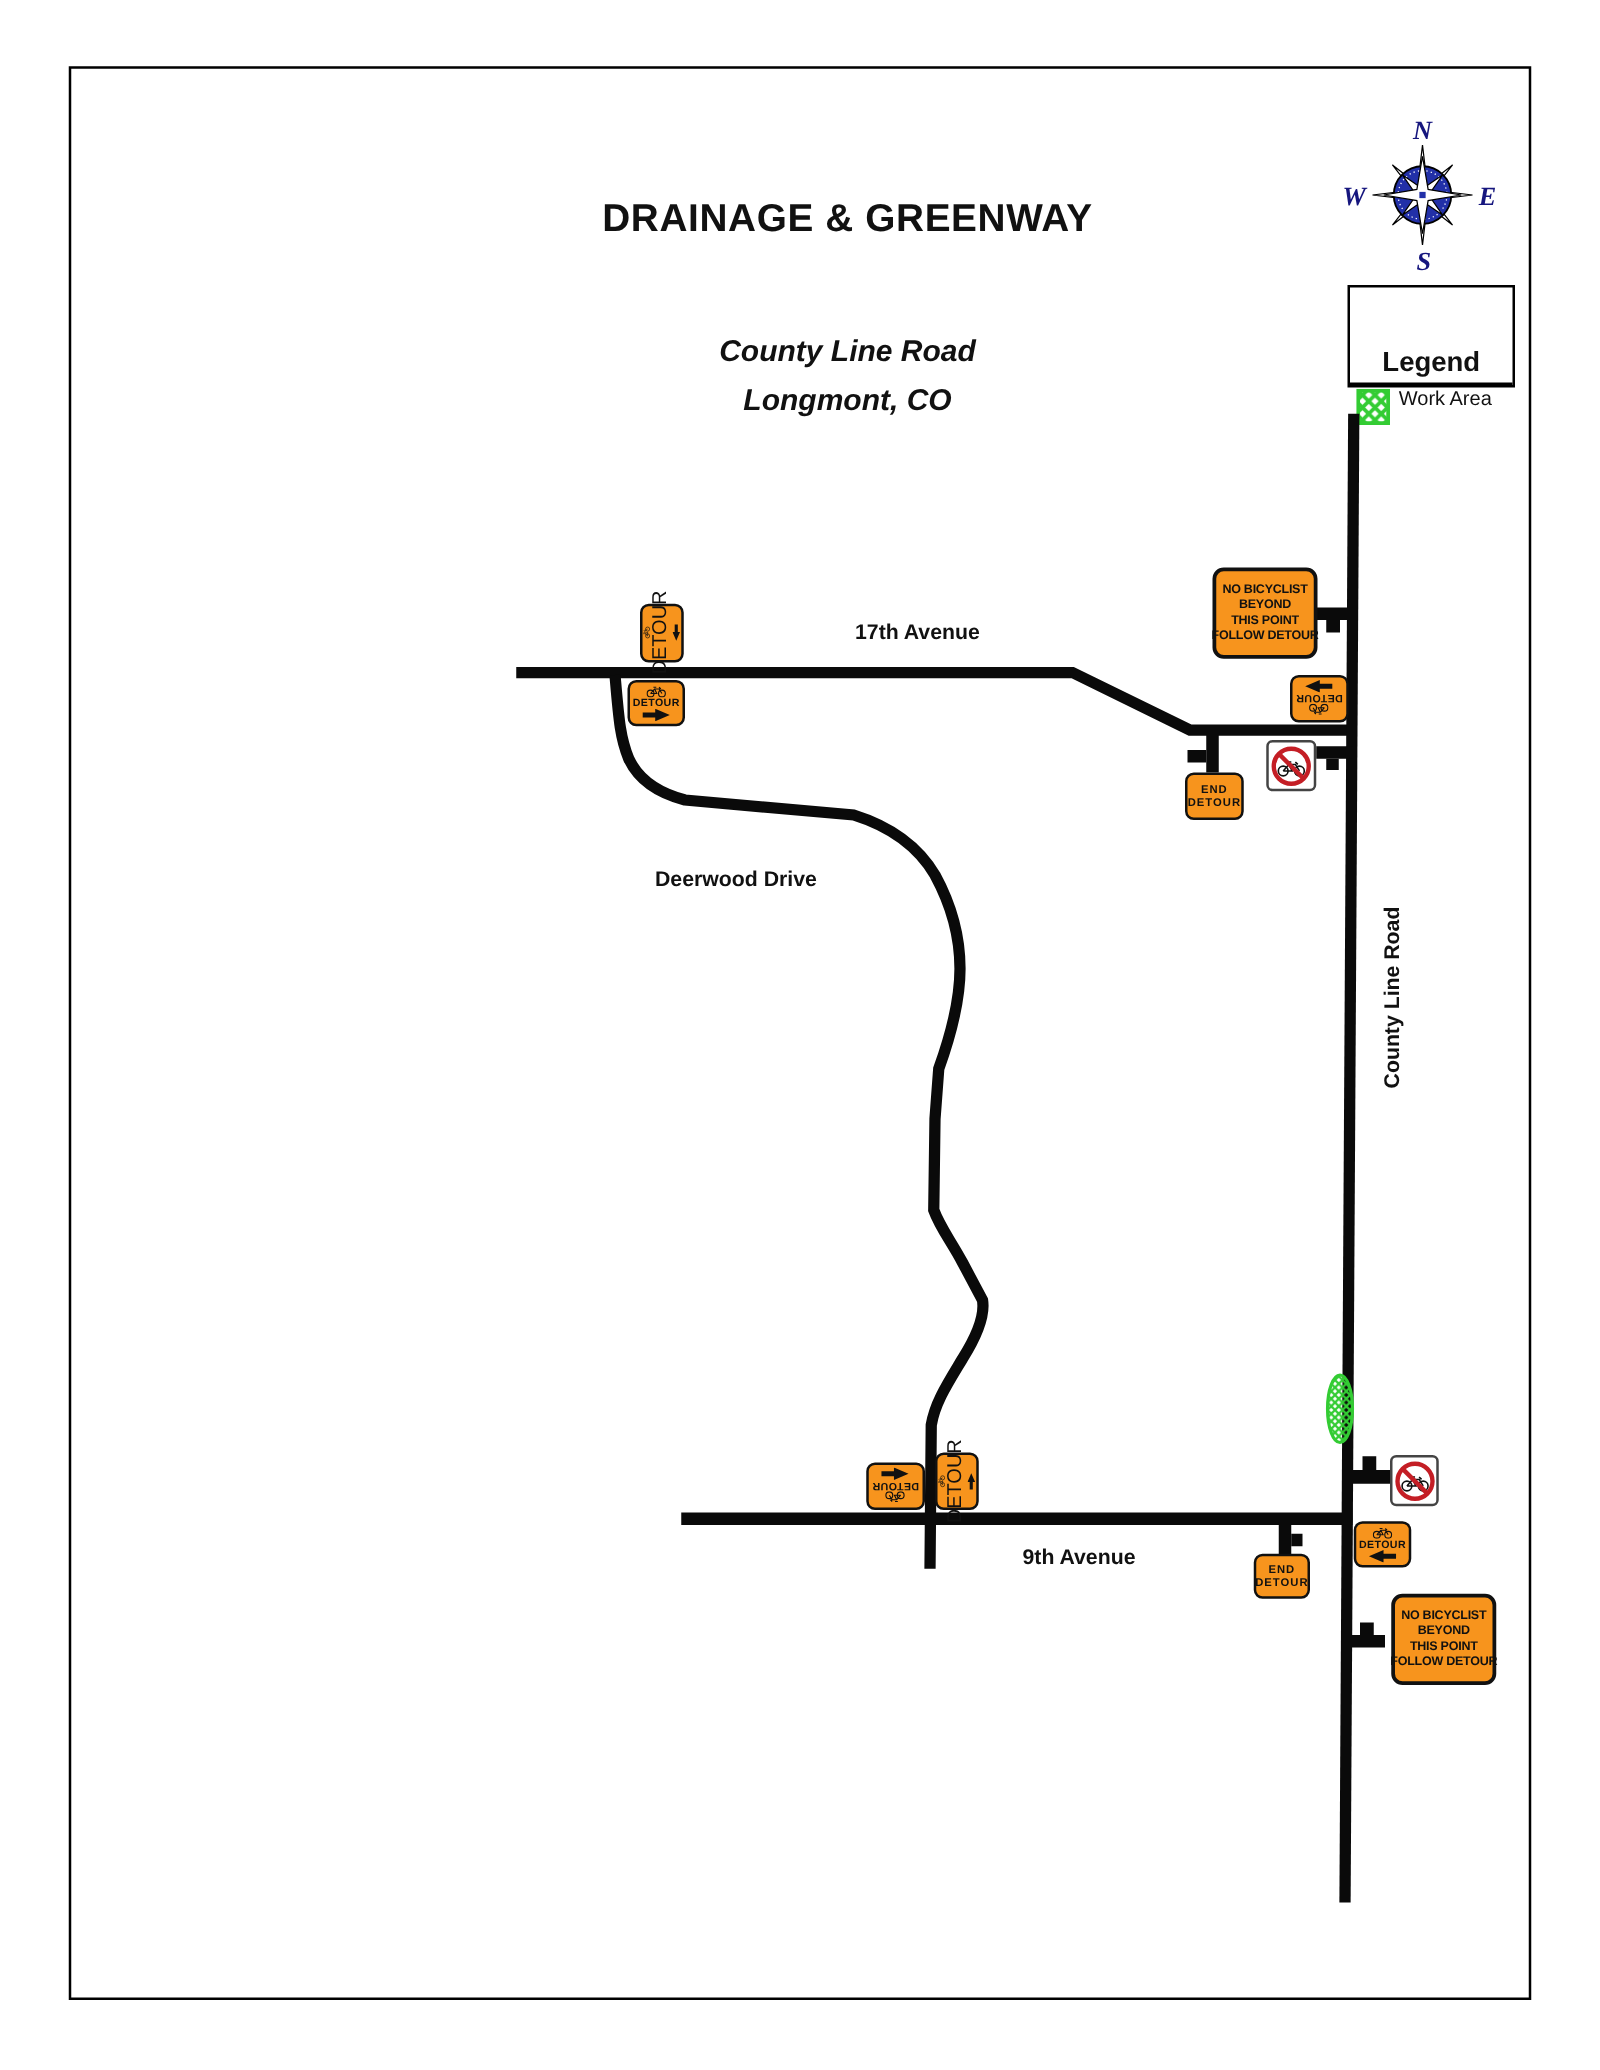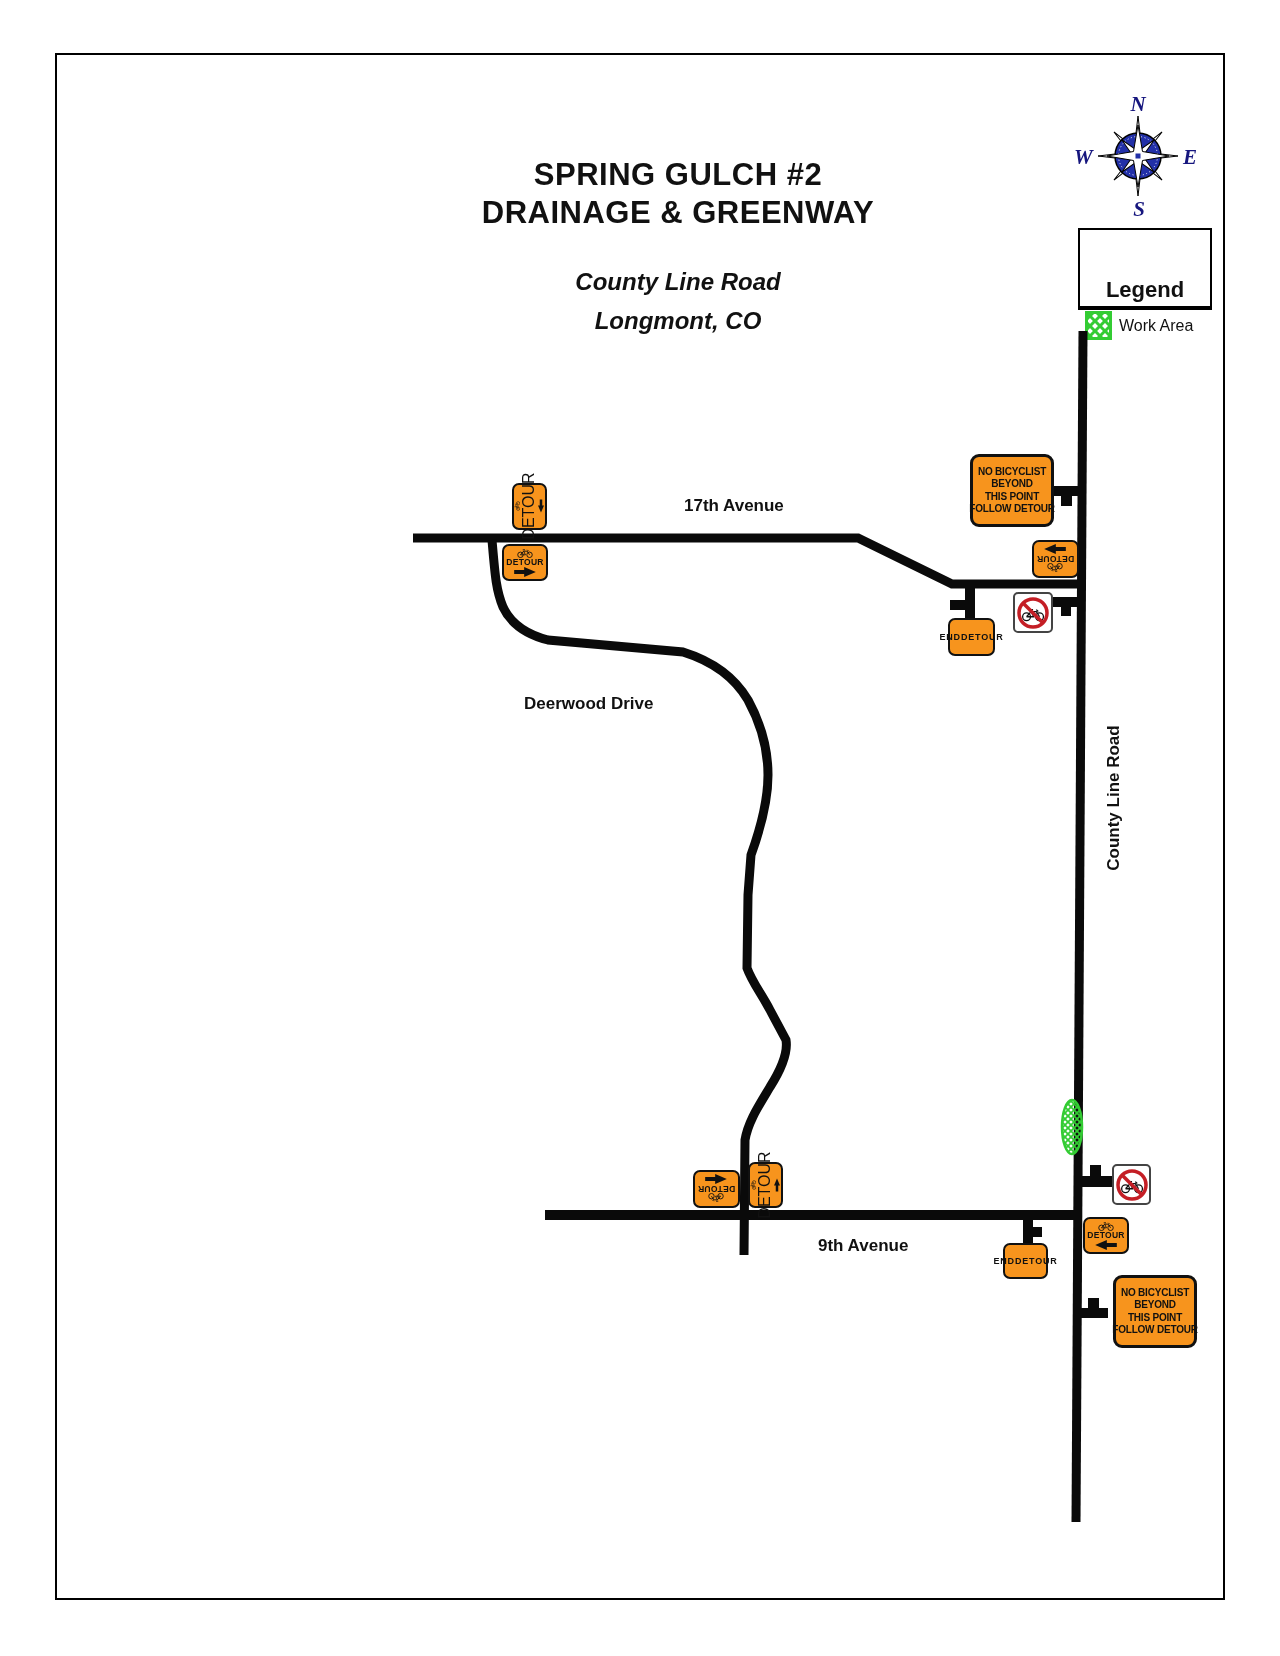--- a/index.html
+++ b/index.html
@@ -19,21 +19,21 @@
         font-size:21px;color:#16167e;}
   .ray{fill:#fff;stroke:#000;stroke-width:1;}
   .compass-circle{fill:var(--compass-blue);stroke:#000;stroke-width:1.5;}
   .dotring{fill:none;stroke:#fff;stroke-width:1;stroke-dasharray:1 2.5;}
   .star{fill:#fff;stroke:#000;stroke-width:1;}
   
   .legend{position:absolute;left:1078px;top:228px;width:134px;height:82px;
         border:2px solid #000;box-sizing:border-box;background:#fff;}
   .legend-header{height:32px;border-bottom:2px solid #000;display:flex;
         align-items:center;justify-content:center;font-size:22px;font-weight:bold;margin-top:44px;}
-  .legend-row{display:flex;align-items:center;gap:7px;padding:3px 5px 0 5px;}
+  .legend-row{display:flex;align-items:flex-start;gap:7px;padding:3px 5px 0 5px;}
   .legend-label{font-size:16px;}
   .hatch{stroke:var(--work-area-green);}
   .swatch-frame{fill:#fff;stroke:var(--work-area-green);stroke-width:3;}
   
   .map-svg{position:absolute;left:0;top:0;width:1280px;height:1656px;}
   .road{fill:none;stroke:var(--road-black);stroke-width:9;}
   .road-wide{stroke-width:10;}
   .marker{fill:var(--road-black);}
   .work-ellipse{stroke:var(--work-area-green);stroke-width:2.5;}
   
@@ -49,36 +49,35 @@
   .bds-v .bds-inner{position:absolute;left:-6px;top:6px;width:42px;height:30px;
         transform:rotate(-90deg);}
   .rot180{transform:rotate(180deg);}
   .bike-svg{display:block;}
   .bike-line{fill:none;stroke:#111;stroke-width:2;}
   .arrow{fill:#111;}
   .nobic{display:flex;flex-direction:column;align-items:center;justify-content:center;
         border-width:3px;border-radius:9px;}
   .nobic div{font-size:10px;font-weight:bold;line-height:12.5px;letter-spacing:-0.2px;
         white-space:nowrap;}
-  .endd{display:flex;flex-direction:row;align-items:center;justify-content:center;}
+  .endd{display:flex;flex-direction:column;align-items:center;justify-content:center;}
   .endd div{font-size:9px;font-weight:bold;line-height:11px;letter-spacing:0.8px;}
   .nobike-sign{position:absolute;background:#fff;border:2px solid #444;border-radius:5px;
         box-sizing:border-box;display:flex;align-items:center;justify-content:center;}
   .prohib-circle{fill:none;stroke:var(--prohibition-red);stroke-width:3.5;}
   .prohib-slash{stroke:var(--prohibition-red);stroke-width:3.5;}
 </style>
 </head>
 <body>
 
 <div class="page">
 
   <div class="page-border"></div>
 
   <div class="title-block">
-    <div class="title-line">SPRING GULCH #2</div>
     <div class="title-line">DRAINAGE &amp; GREENWAY</div>
   </div>
   <div class="subtitle-block">
     <div class="subtitle-line">County Line Road</div>
     <div class="subtitle-line">Longmont, CO</div>
   </div>
 
   <div class="compass">
     <svg width="104" height="104" viewBox="-52 -52 104 104">
       <g>

